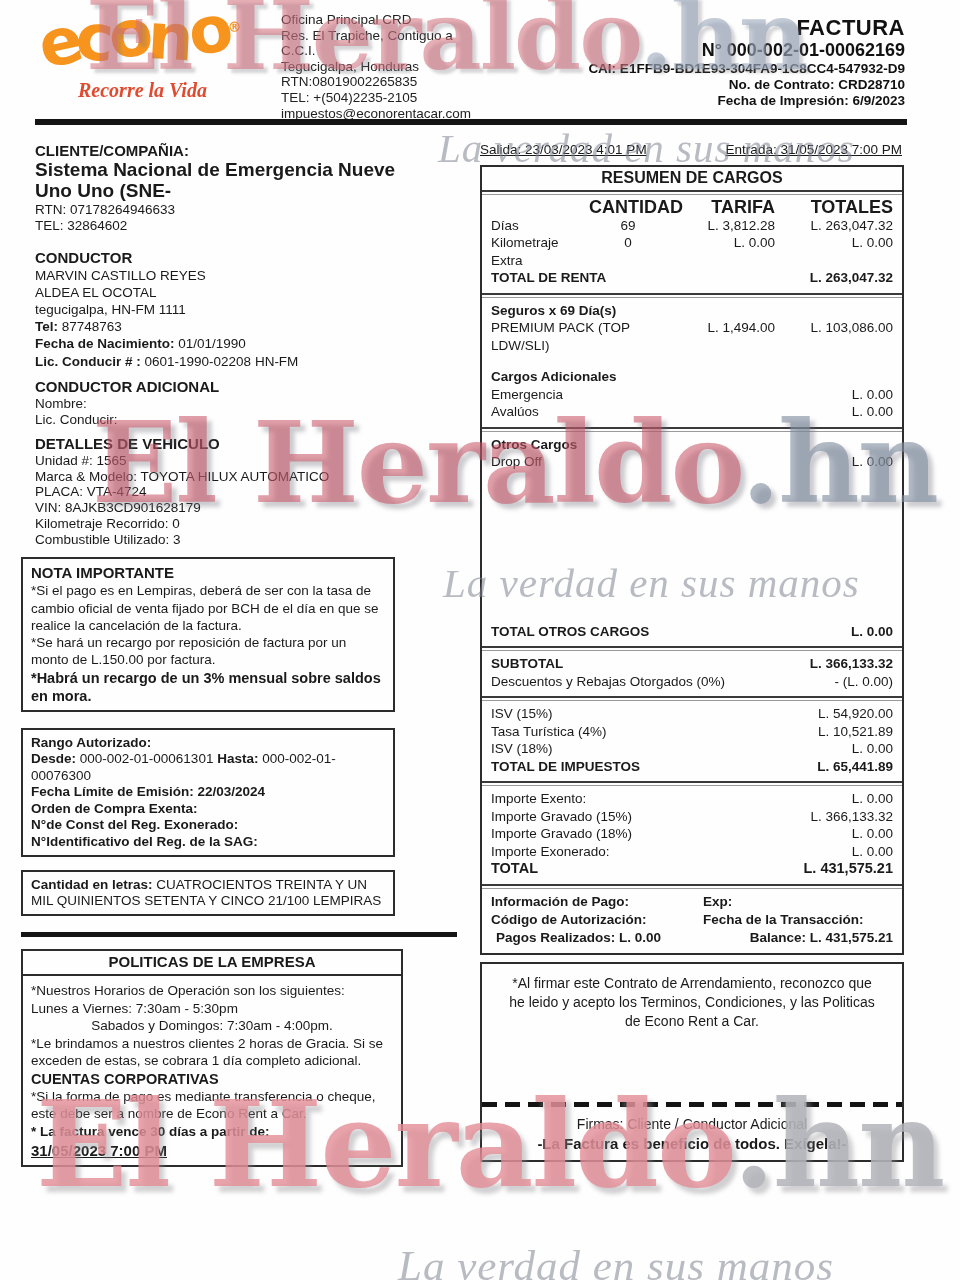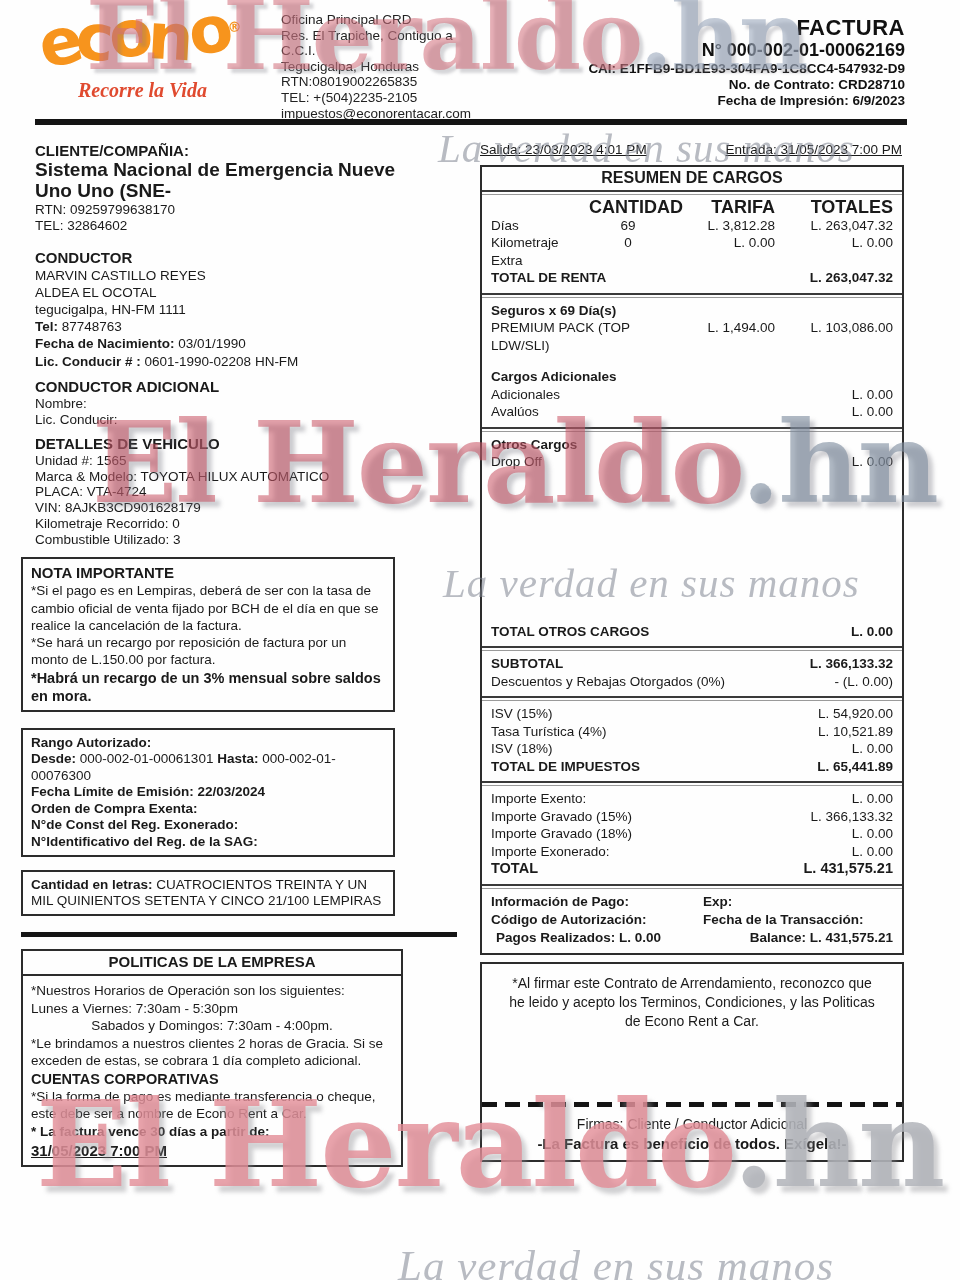--- a/index.html
+++ b/index.html
@@ -121,31 +121,31 @@
   </div>
 
   <div class="top-rule"></div>
 
   <div class="left-col">
 
     <div class="blk">
       <div class="h-bold">CLIENTE/COMPAÑIA:</div>
       <div class="name-bold">Sistema Nacional de Emergencia Nueve</div>
       <div class="name-bold" style="line-height:22px;">Uno Uno (SNE-</div>
-      <div>RTN: 09259799638170</div>
+      <div>RTN: 07178264946633</div>
       <div>TEL: 32864602</div>
     </div>
 
     <div class="blk" style="margin-top:15px;">
       <div class="h-bold">CONDUCTOR</div>
       <div style="line-height:17px;">MARVIN CASTILLO REYES</div>
       <div style="line-height:17px;">ALDEA EL OCOTAL</div>
       <div style="line-height:17px;">tegucigalpa, HN-FM 1111</div>
       <div style="line-height:17px;"><span class="lbl-b">Tel:</span> <span>87748763</span></div>
-      <div style="line-height:18px;"><span class="lbl-b">Fecha de Nacimiento:</span> <span>03/01/1990</span></div>
+      <div style="line-height:18px;"><span class="lbl-b">Fecha de Nacimiento:</span> <span>01/01/1990</span></div>
       <div style="line-height:18px;"><span class="lbl-b">Lic. Conducir # :</span> <span>0601-1990-02208 HN-FM</span></div>
     </div>
 
     <div class="blk" style="margin-top:7px;">
       <div class="h-bold">CONDUCTOR ADICIONAL</div>
       <div>Nombre:</div>
       <div>Lic. Conducir:</div>
     </div>
 
     <div class="blk" style="margin-top:7px;">
@@ -237,21 +237,21 @@
           </div>
         <div class="crow">
           <span class="lbl">PREMIUM PACK (TOP LDW/SLI)</span>
           <span class="rate">L. 1,494.00</span>
           <span class="tot">L. 103,086.00</span>
         </div>
         <div class="crow b gap14">
             <span class="lbl">Cargos Adicionales</span>
           </div>
         <div class="crow2">
-          <span>Adicionales</span>
+          <span>Emergencia</span>
           <span>L. 0.00</span>
         </div>
         <div class="crow2">
           <span>Avalúos</span>
           <span>L. 0.00</span>
         </div>
       </div>
       <div class="dsep"></div>
 
       <div class="sec">

